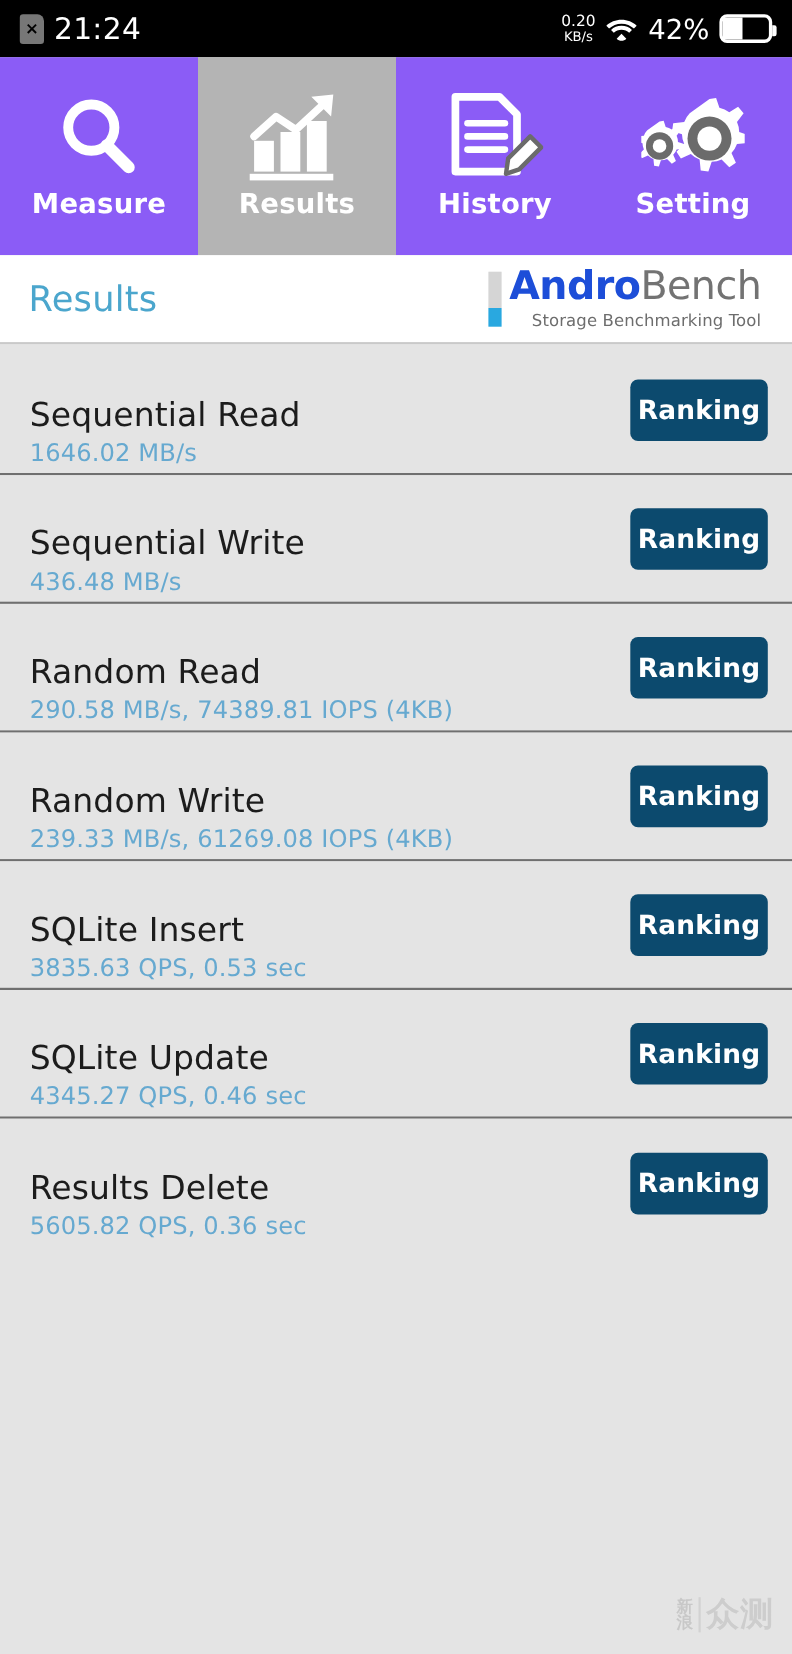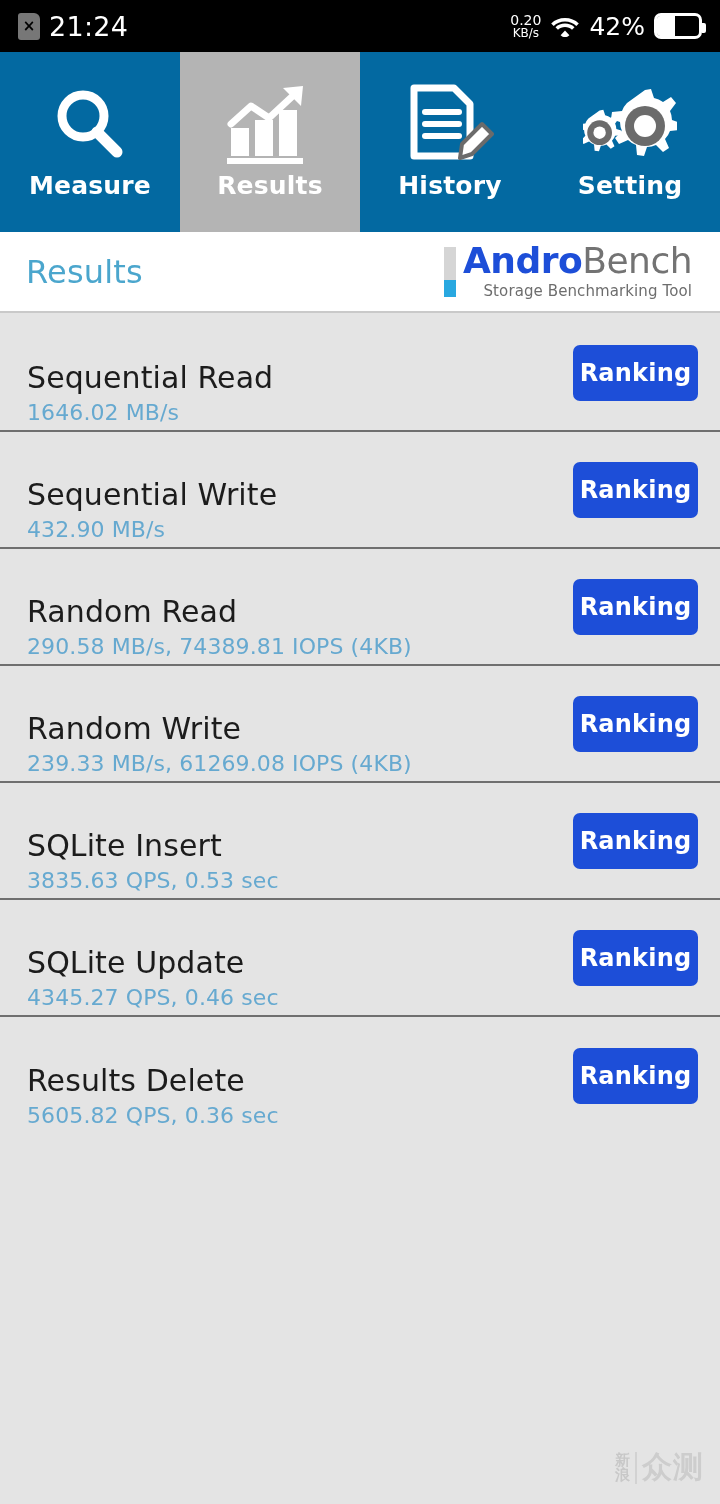--- a/index.html
+++ b/index.html
@@ -42,21 +42,21 @@
     width:4px; height:10px; background:#fff; border-radius:0 2px 2px 0;
   }
   .battery .fill { height:100%; background:#fff; border-radius:3px 0 0 3px; width:42%; }
 
   
   .tabbar {
     position:absolute; top:52px; left:0; width:720px; height:180px;
     display:flex;
   }
   .tab {
-    flex:1 1 0; background:#0369a1; color:#fff;
+    flex:1 1 0; background:#8b5cf6; color:#fff;
     display:flex; flex-direction:column; align-items:center; justify-content:center;
     gap:6px; position:relative;
   }
   .tab.active { background:#b4b4b4; }
   .tab .ico { height:80px; display:flex; align-items:center; justify-content:center; }
   .tab .lbl { font-size:25px; font-weight:600; letter-spacing:0.2px; }
 
   
   .header {
     position:absolute; top:232px; left:0; width:720px; height:81px;
@@ -80,21 +80,21 @@
   .row {
     position:relative; height:117px; background:#e4e4e4;
     display:flex; align-items:center; justify-content:space-between;
     padding:0 22px 0 27px;
     border-bottom:2px solid #6f6f6f;
   }
   .row-text { display:flex; flex-direction:column; gap:5px; }
   .row-title { font-size:30px; color:#1c1c1c; letter-spacing:0.1px;margin-top:40px; }
   .row-value { font-size:22px; color:#66a9d0; letter-spacing:0.1px; }
   .ranking-btn {
-    width:125px; height:56px; background:#1d4ed8; border:none; border-radius:7px;
+    width:125px; height:56px; background:#0c4a6e; border:none; border-radius:7px;
     color:#fff; font-size:24px; font-weight:700; font-family:"DejaVu Sans", sans-serif;
     display:flex; align-items:center; justify-content:center; cursor:pointer;
     letter-spacing:0.2px;
   }
 
   
   .watermark {
     position:absolute; right:16px; bottom:16px;
     display:flex; align-items:center; gap:5px;
     color:#c4c4c4; opacity:0.85;
@@ -212,21 +212,21 @@
       <span class="row-text">
         <span class="row-title">Sequential Read</span>
         <span class="row-value">1646.02 MB/s</span>
       </span>
       <button class="ranking-btn">Ranking</button>
     </div>
 
     <div class="row">
       <span class="row-text">
         <span class="row-title">Sequential Write</span>
-        <span class="row-value">432.90 MB/s</span>
+        <span class="row-value">436.48 MB/s</span>
       </span>
       <button class="ranking-btn">Ranking</button>
     </div>
 
     <div class="row">
       <span class="row-text">
         <span class="row-title">Random Read</span>
         <span class="row-value">290.58 MB/s, 74389.81 IOPS (4KB)</span>
       </span>
       <button class="ranking-btn">Ranking</button>

